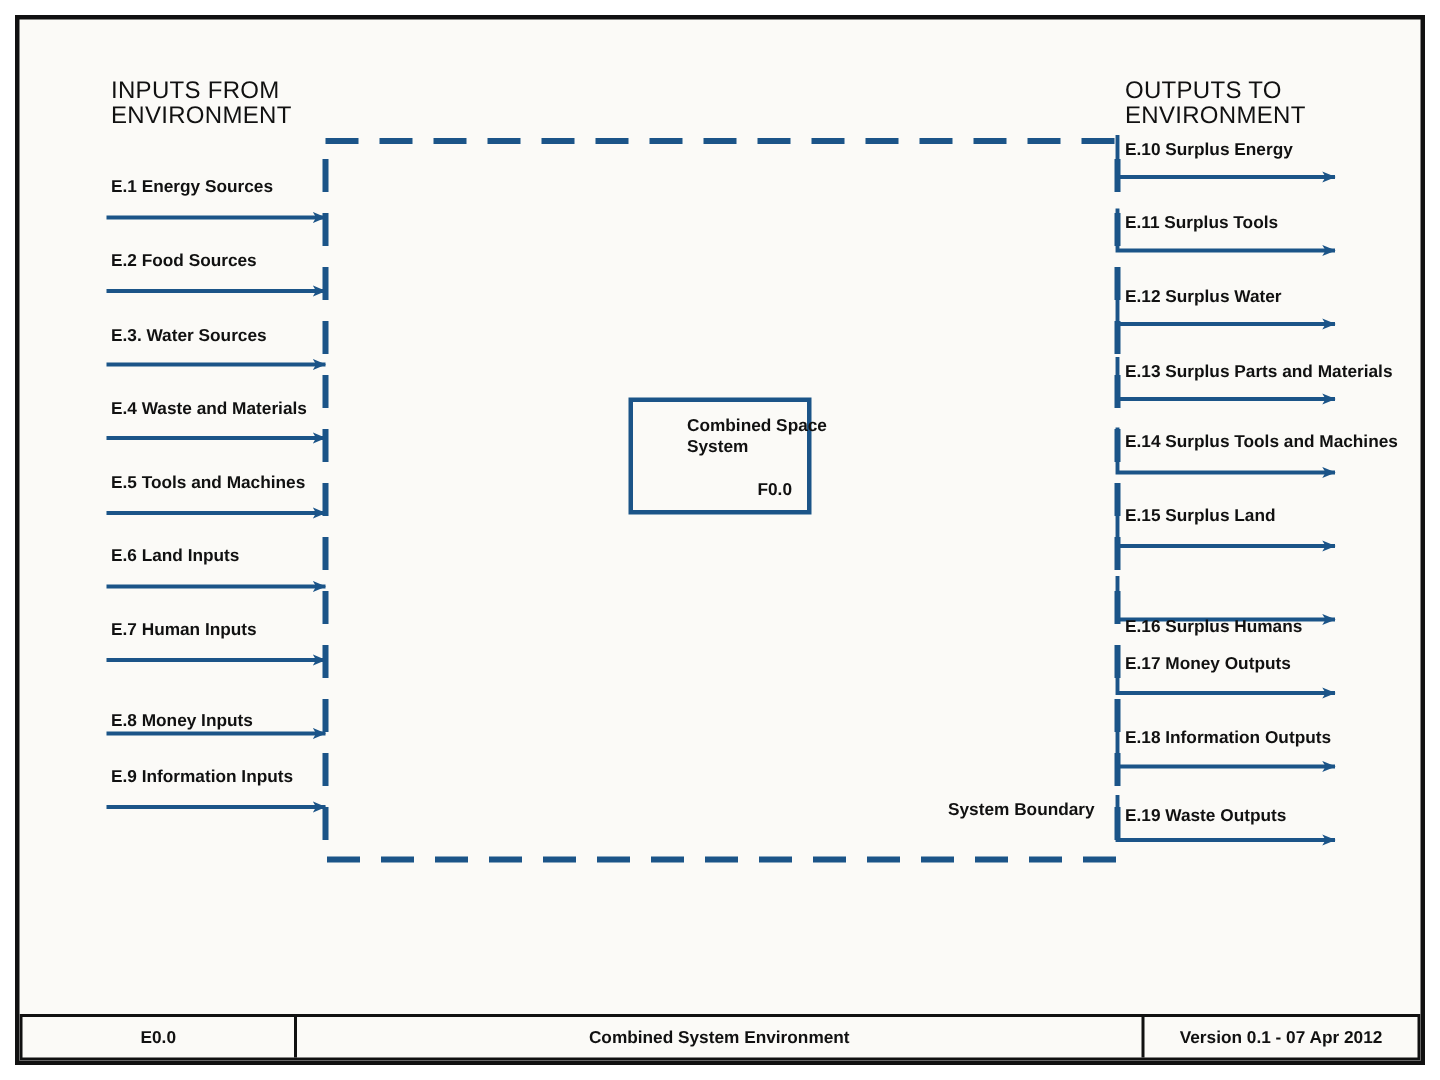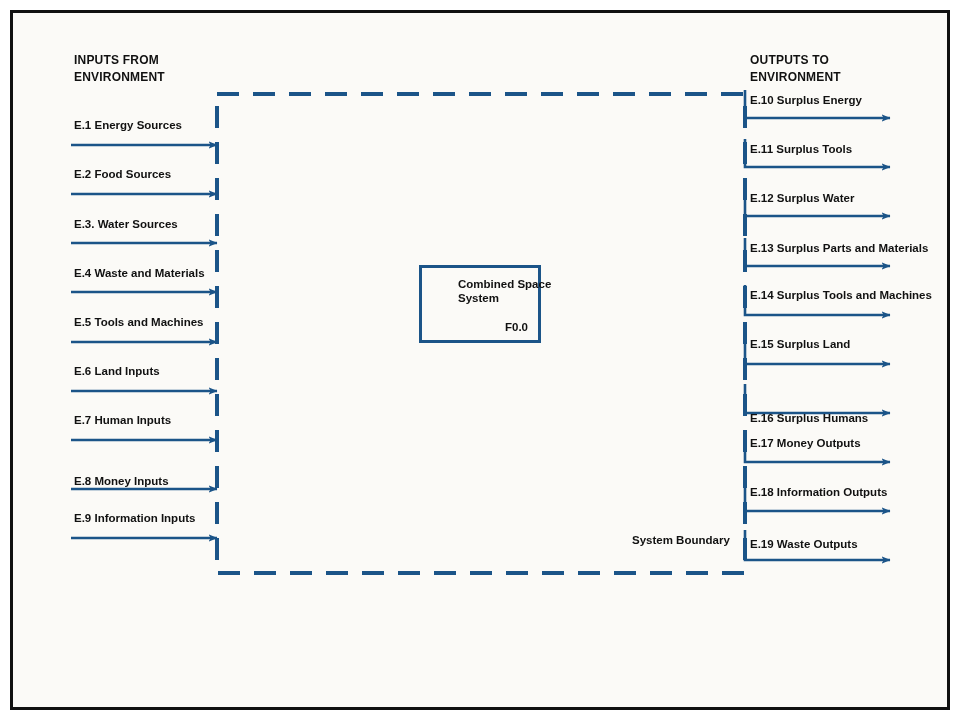--- a/index.html
+++ b/index.html
@@ -30,22 +30,22 @@
     position: absolute;
     left: 0;
     top: 0;
     width: 960px;
     height: 720px;
     pointer-events: none;
   }
 
   .hdr {
     position: absolute;
-    font-size: 12px;
-    font-weight: bold;
+    font-size: 16px;
+    font-weight: normal;
     color: #111111;
     letter-spacing: 0.2px;
     line-height: 17px;
     white-space: pre-line;
   }
   #inputs-heading { left: 74px; top: 52px; }
   #outputs-heading { left: 750px; top: 52px; }
 
   .flow-label {
     position: absolute;
@@ -195,14 +195,19 @@
       <div class="flow-label out-label" style="top: 538px;">E.19 Waste Outputs</div>
     </div>
 
   <div id="boundary-label">System Boundary</div>
 
   <div id="system-box">
     <div class="title">Combined Space System</div>
     <div class="code">F0.0</div>
   </div>
 
+  <div id="footer">
+    <div class="cell cell-id">E0.0</div>
+    <div class="cell cell-title">Combined System Environment</div>
+    <div class="cell cell-version">Version 0.1 - 07 Apr 2012</div>
+  </div>
 
 </div>
 
 </body></html>

